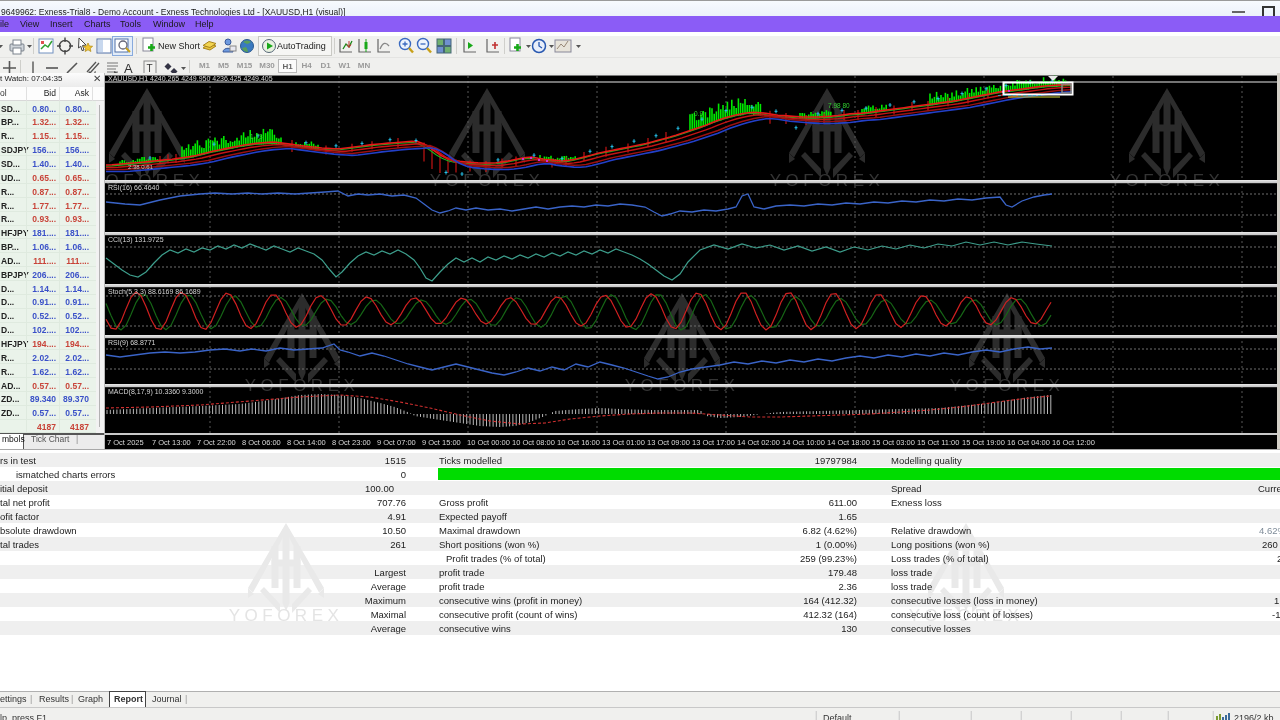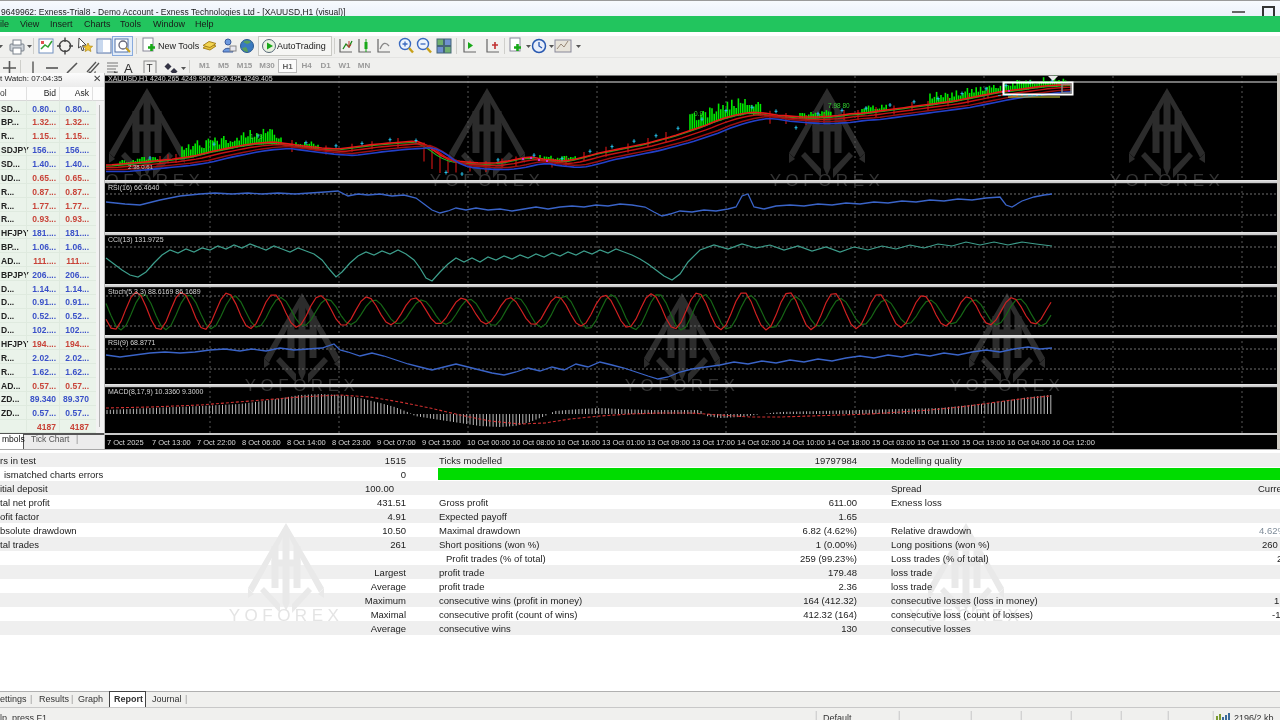--- a/index.html
+++ b/index.html
@@ -1,19 +1,19 @@
 <!DOCTYPE html>
 <html><head><meta charset="utf-8"><style>
 * { margin:0; padding:0; box-sizing:border-box; }
 body { width:1280px; height:720px; overflow:hidden; position:relative;
   font-family:"Liberation Sans", sans-serif; background:#fff; }
 .titlebar { position:absolute; left:0; top:0; width:1280px; height:20px;
   background:linear-gradient(#f7fafe,#e9eff9); border-top:1px solid #9a9a9a; }
 .titlebar .t { position:absolute; left:1px; top:6px; font-size:8.5px; color:#1a1a1a; white-space:nowrap; }
-.menubar { position:absolute; left:0; top:16px; width:1280px; height:16px; background:#22c55e; }
+.menubar { position:absolute; left:0; top:16px; width:1280px; height:16px; background:#8b5cf6; }
 .menubar span { position:absolute; top:3px; font-size:9px; color:#1a1a1a; }
 .tb1 { position:absolute; left:0; top:36px; width:1280px; height:21px; background:#f0f0ee; }
 .tb2 { position:absolute; left:0; top:57px; width:1280px; height:16px; background:#f0f0ee; border-top:1px solid #e4e4e2;}
 .vsep { position:absolute; top:2px; width:1px; height:16px; background:#cfcfcb; }
 .tbtext { position:absolute; top:5px; font-size:9px; color:#222; }
 .tf { position:absolute; top:1px; height:14px; font-size:8px; font-weight:bold; color:#9a9a9a; text-align:center; padding-top:2px; }
 .tfsel { background:#fbfbfb; border:1px solid #b8b8b8; color:#666; }
 .mw { position:absolute; left:0; top:73px; width:105px; height:376px; background:#fdba74; border-right:1px solid #b8b8b8; }
 .mwtitle { position:absolute; left:0; top:0; width:104px; height:14px; background:linear-gradient(#fcfcfc,#ebebeb); font-size:8px; color:#222; }
 .mwhdr { position:absolute; left:0; top:14px; width:104px; height:14px; background:#fdfdfd; border-bottom:1px solid #d8d8d8; font-size:8.5px; color:#333; }
@@ -79,21 +79,21 @@
     <svg style="position:absolute;left:114px;top:0;height:21px" width="18" viewBox="0 0 18 21">
       <rect x="1" y="3" width="13" height="13" fill="#fff" stroke="#5070a8"></rect>
       <circle cx="9" cy="9" r="4" fill="none" stroke="#667" stroke-width="1.3"></circle>
       <line x1="12" y1="12" x2="16" y2="16" stroke="#c8a018" stroke-width="2"></line>
     </svg>
     <div class="vsep" style="left:136px"></div>
     <svg style="position:absolute;left:141px;top:0;height:21px" width="16" viewBox="0 0 16 21">
       <rect x="2" y="2" width="10" height="13" fill="#fff" stroke="#889"></rect>
       <path d="M10.5,8 v7 M7,11.5 h7" stroke="#18a818" stroke-width="2.6"></path>
     </svg>
-    <div class="tbtext" style="left:158px">New Tools</div>
+    <div class="tbtext" style="left:158px">New Short</div>
     <svg style="position:absolute;left:201px;top:0;height:21px" width="17" viewBox="0 0 17 21">
       <path d="M2,12 L8,8 L15,10 L9,14 Z" fill="#e8c43c" stroke="#a8841c"></path>
       <path d="M2,9.5 L8,5.5 L15,7.5 L9,11.5 Z" fill="#f2d450" stroke="#a8841c"></path>
     </svg>
     <svg style="position:absolute;left:221px;top:0;height:21px" width="16" viewBox="0 0 16 21">
       <circle cx="7" cy="6" r="3" fill="#6e9ade" stroke="#3a5a9a"></circle>
       <path d="M2,16 c0,-5 10,-5 10,0 Z" fill="#6e9ade" stroke="#3a5a9a"></path>
       <rect x="9" y="10" width="6" height="5" fill="#e8e8f0" stroke="#888"></rect>
     </svg>
     <svg style="position:absolute;left:239px;top:0;height:21px" width="16" viewBox="0 0 16 21">
@@ -1179,32 +1179,32 @@
 <div class="reprow" style="top:607px;background:#ffffff"></div>
 <div class="reprow" style="top:621px;background:#efefef"></div>
 <div class="reptxt" style="top:453px">
     <span style="position:absolute;left:0px">rs in test</span>
     <span style="position:absolute;left:256px;width:150px;text-align:right">1515</span>
     <span style="position:absolute;left:439px">Ticks modelled</span>
     <span style="position:absolute;left:707px;width:150px;text-align:right">19797984</span>
     <span style="position:absolute;left:891px">Modelling quality</span>
   </div>
 <div class="reptxt" style="top:467px">
-    <span style="position:absolute;left:4px">ismatched charts errors</span>
+    <span style="position:absolute;left:16px">ismatched charts errors</span>
     <span style="position:absolute;left:256px;width:150px;text-align:right">0</span>
   </div>
 <div class="reptxt" style="top:481px">
     <span style="position:absolute;left:0px">itial deposit</span>
     <span style="position:absolute;left:244px;width:150px;text-align:right">100.00</span>
     <span style="position:absolute;left:891px">Spread</span>
     <span style="position:absolute;left:1258px;color:#222">Current</span>
   </div>
 <div class="reptxt" style="top:495px">
     <span style="position:absolute;left:0px">tal net profit</span>
-    <span style="position:absolute;left:256px;width:150px;text-align:right">431.51</span>
+    <span style="position:absolute;left:256px;width:150px;text-align:right">707.76</span>
     <span style="position:absolute;left:439px">Gross profit</span>
     <span style="position:absolute;left:707px;width:150px;text-align:right">611.00</span>
     <span style="position:absolute;left:891px">Exness loss</span>
   </div>
 <div class="reptxt" style="top:509px">
     <span style="position:absolute;left:0px">ofit factor</span>
     <span style="position:absolute;left:256px;width:150px;text-align:right">4.91</span>
     <span style="position:absolute;left:439px">Expected payoff</span>
     <span style="position:absolute;left:707px;width:150px;text-align:right">1.65</span>
   </div>

